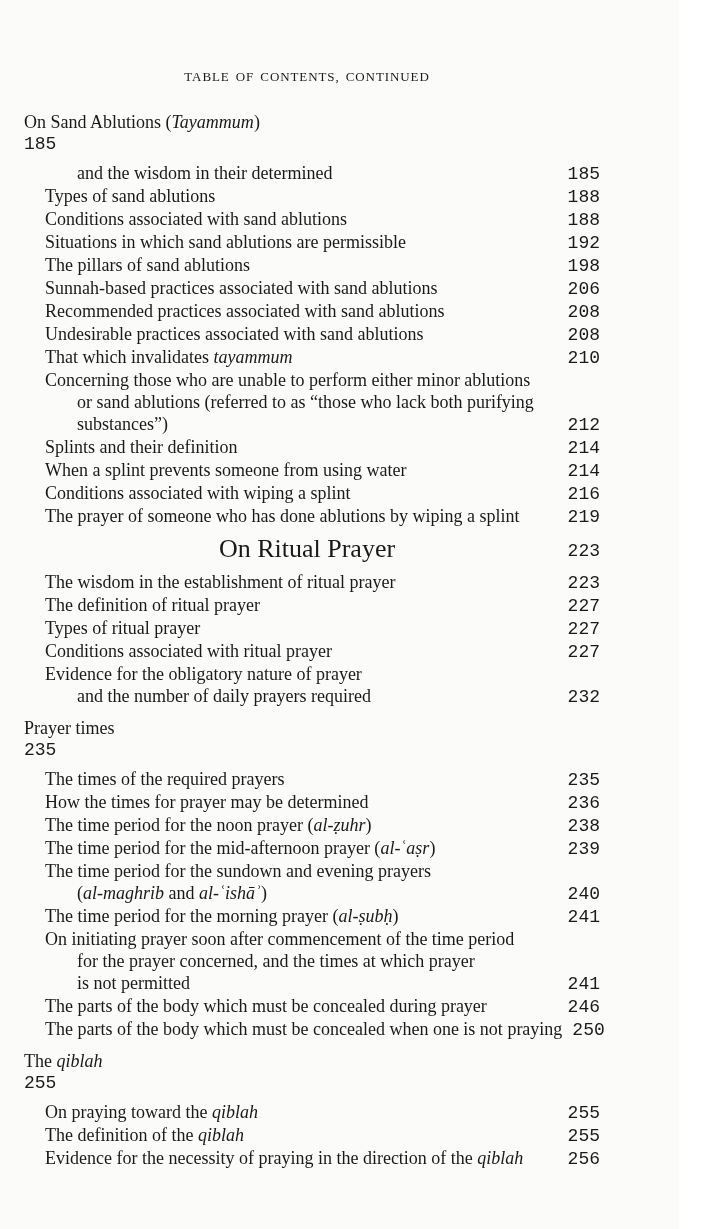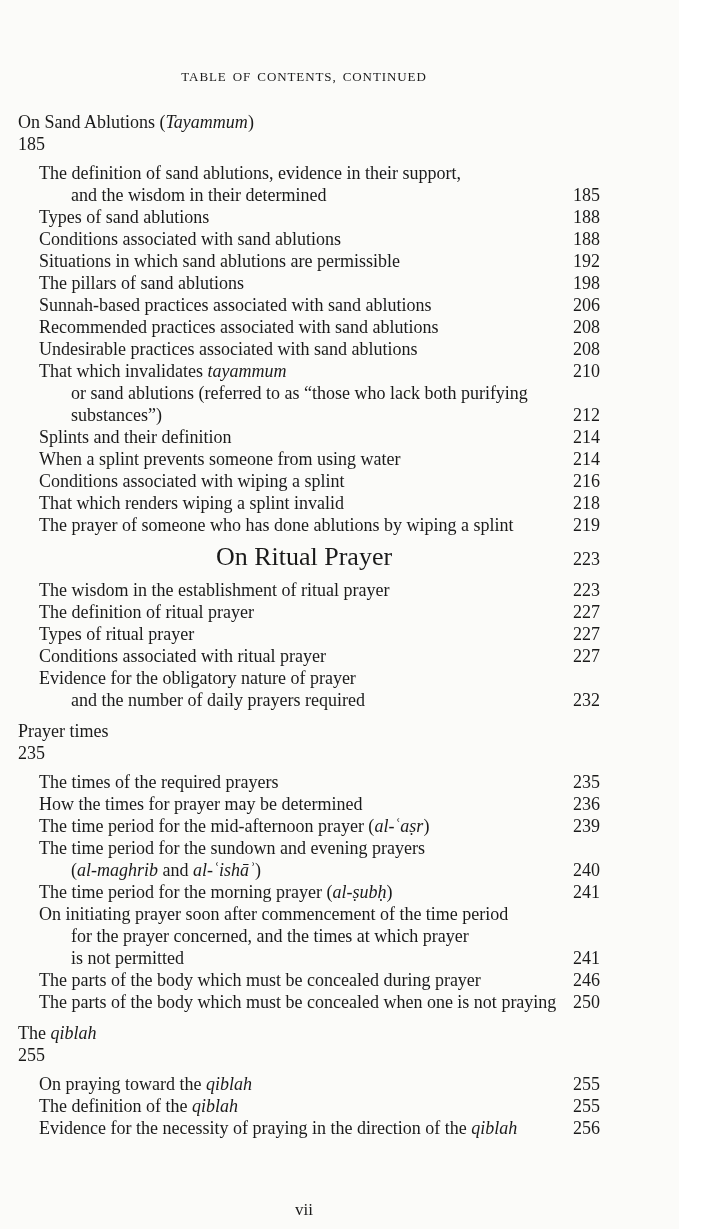--- a/index.html
+++ b/index.html
@@ -3,42 +3,42 @@
 <meta charset="utf-8">
 <style>
   html, body { margin: 0; padding: 0; background: #ffffff; }
   .page {
     width: 679px;
     height: 1229px;
     box-sizing: border-box;
     background: #fbfbf9;
     color: #1a1a1a;
     font-family: "Liberation Serif", "DejaVu Serif", serif;
-    padding: 70px 79px 0 8px;
+    padding: 70px 79px 0 14px;
     overflow: hidden;
     position: relative;
   }
   .running-header {
     text-align: center;
     font-size: 13px;
     line-height: 14px;
     letter-spacing: 0.9px;
     word-spacing: 2px;
     margin-bottom: 27px;
   }
   .toc { display: block; }
   .row {
     display: flex;
     justify-content: space-between;
     align-items: baseline;
     font-size: 18px;
     line-height: 22px;
   }
   .row .txt { white-space: nowrap; }
-  .row .pg { margin-left: 10px; }
+  .row .pg { margin-left: 10px; font-family: Liberation Mono, monospace; }
   .row.ind1 { padding-left: 31px; }
   .row.ind2 { padding-left: 63px; }
   .row.top { margin-top: 9px; margin-bottom: 7px; flex-direction: column; }
   .row.heading {
     display: block;
     position: relative;
     text-align: center;
     font-size: 26px;
     line-height: 30px;
     margin-top: 6px;
@@ -64,23 +64,20 @@
 <body>
 
 <div class="page" style="background: rgb(251, 251, 249); color: rgb(26, 26, 26);">
   <div class="running-header">TABLE OF CONTENTS, CONTINUED</div>
 
   <div class="toc">
       <div class="row top">
         <span class="txt"><span>On Sand Ablutions (</span><i>Tayammum</i><span>)</span></span>
         <span class="pg">185</span>
       </div>
-      <div class="row entry ind1">
-        <span class="txt"><span>The definition of sand ablutions, evidence in their support,</span></span>
-      </div>
       <div class="row entry ind2">
         <span class="txt"><span>and the wisdom in their determined</span></span>
         <span class="pg">185</span>
       </div>
       <div class="row entry ind1">
         <span class="txt"><span>Types of sand ablutions</span></span>
         <span class="pg">188</span>
       </div>
       <div class="row entry ind1">
         <span class="txt"><span>Conditions associated with sand ablutions</span></span>
@@ -103,42 +100,41 @@
         <span class="pg">208</span>
       </div>
       <div class="row entry ind1">
         <span class="txt"><span>Undesirable practices associated with sand ablutions</span></span>
         <span class="pg">208</span>
       </div>
       <div class="row entry ind1">
         <span class="txt"><span>That which invalidates </span><i>tayammum</i></span>
         <span class="pg">210</span>
       </div>
+      <div class="row entry ind1">
+        <span class="txt"><span>Concerning those who are unable to perform either minor ablutions</span></span>
+      </div>
       <div class="row entry ind2">
         <span class="txt"><span>or sand ablutions (referred to as “those who lack both purifying</span></span>
       </div>
       <div class="row entry ind2">
         <span class="txt"><span>substances”)</span></span>
         <span class="pg">212</span>
       </div>
       <div class="row entry ind1">
         <span class="txt"><span>Splints and their definition</span></span>
         <span class="pg">214</span>
       </div>
       <div class="row entry ind1">
         <span class="txt"><span>When a splint prevents someone from using water</span></span>
         <span class="pg">214</span>
       </div>
       <div class="row entry ind1">
         <span class="txt"><span>Conditions associated with wiping a splint</span></span>
         <span class="pg">216</span>
-      </div>
-      <div class="row entry ind1">
-        <span class="txt"><span>That which renders wiping a splint invalid</span></span>
-        <span class="pg">218</span>
       </div>
       <div class="row entry ind1">
         <span class="txt"><span>The prayer of someone who has done ablutions by wiping a splint</span></span>
         <span class="pg">219</span>
       </div>
       <div class="row heading"><span class="txt"><span>On Ritual Prayer</span></span><span class="pg">223</span></div>
       <div class="row entry ind1">
         <span class="txt"><span>The wisdom in the establishment of ritual prayer</span></span>
         <span class="pg">223</span>
       </div>
@@ -167,20 +163,24 @@
       </div>
       <div class="row entry ind1">
         <span class="txt"><span>The times of the required prayers</span></span>
         <span class="pg">235</span>
       </div>
       <div class="row entry ind1">
         <span class="txt"><span>How the times for prayer may be determined</span></span>
         <span class="pg">236</span>
       </div>
       <div class="row entry ind1">
+        <span class="txt"><span>The time period for the noon prayer (</span><i>al-ẓuhr</i><span>)</span></span>
+        <span class="pg">238</span>
+      </div>
+      <div class="row entry ind1">
         <span class="txt"><span>The time period for the mid-afternoon prayer (</span><i>al-ʿaṣr</i><span>)</span></span>
         <span class="pg">239</span>
       </div>
       <div class="row entry ind1">
         <span class="txt"><span>The time period for the sundown and evening prayers</span></span>
       </div>
       <div class="row entry ind2">
         <span class="txt"><span>(</span><i>al-maghrib</i><span> and </span><i>al-ʿishāʾ</i><span>)</span></span>
         <span class="pg">240</span>
       </div>

